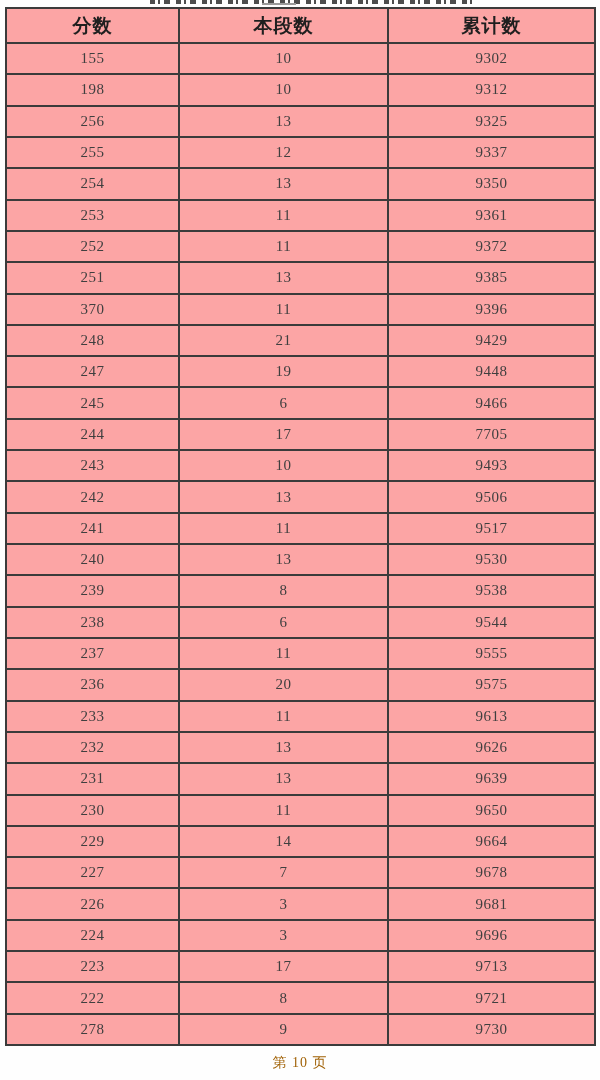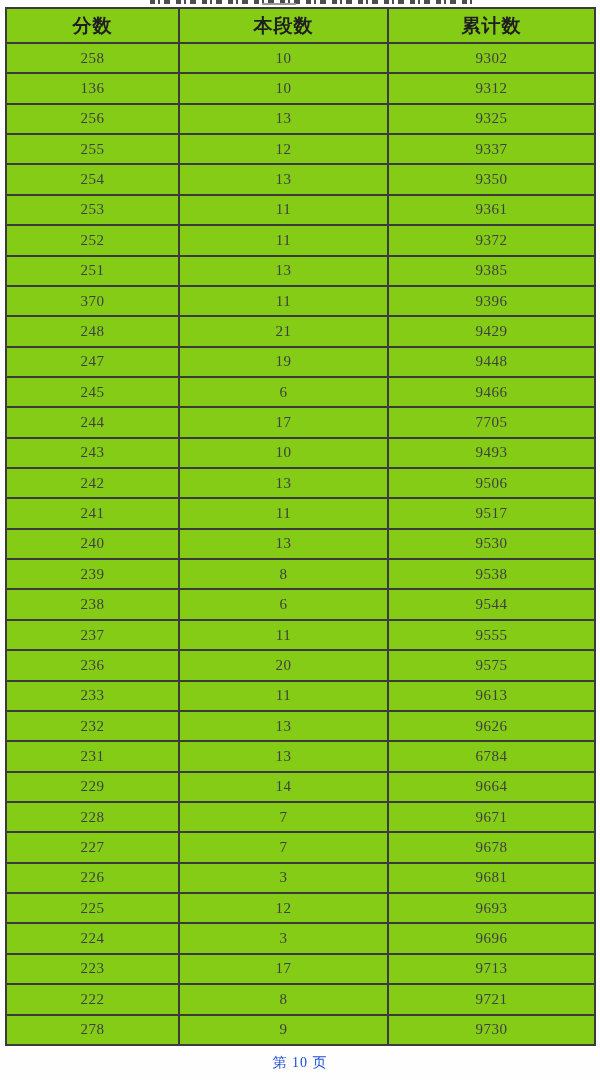--- a/index.html
+++ b/index.html
@@ -38,21 +38,21 @@
     width: 34px; height: 2px;
     background: #9a9a9a;
   }
 
   table.score-table {
     position: absolute;
     top: 7px; left: 5px;
     width: 589px; height: 1039px;
     border-collapse: collapse;
     table-layout: fixed;
-    background: #84cc16;
+    background: #fca5a5;
   }
   col.c1 { width: 173px; }
   col.c2 { width: 209px; }
   col.c3 { width: 207px; }
 
   .score-table th,
   .score-table td {
     border: 2px solid #3b3b3b;
     text-align: center;
     vertical-align: middle;
@@ -74,21 +74,21 @@
     color: #3f3f3f;
     letter-spacing: 0.5px;
   }
 
   .footer {
     position: absolute;
     top: 1054px; left: 0; right: 0;
     text-align: center;
     font-family: "Liberation Serif", serif;
     font-size: 14px;
-    color: #1d4ed8;
+    color: #a16207;
     letter-spacing: 1px;
   }
 </style>
 </head>
 <body>
 
 <div class="sheet">
 
   <div class="clipped-title">
     <div class="dashes"></div>
@@ -104,27 +104,27 @@
     <thead>
       <tr>
         <th>分数</th>
         <th>本段数</th>
         <th>累计数</th>
       </tr>
     </thead>
     <tbody>
 
         <tr>
-          <td>258</td>
+          <td>155</td>
           <td>10</td>
           <td>9302</td>
         </tr>
 
         <tr>
-          <td>136</td>
+          <td>198</td>
           <td>10</td>
           <td>9312</td>
         </tr>
 
         <tr>
           <td>256</td>
           <td>13</td>
           <td>9325</td>
         </tr>
 
@@ -248,53 +248,48 @@
 
         <tr>
           <td>232</td>
           <td>13</td>
           <td>9626</td>
         </tr>
 
         <tr>
           <td>231</td>
           <td>13</td>
-          <td>6784</td>
-        </tr>
-
+          <td>9639</td>
+        </tr>
+
+        <tr>
+          <td>230</td>
+          <td>11</td>
+          <td>9650</td>
+        </tr>
 
         <tr>
           <td>229</td>
           <td>14</td>
           <td>9664</td>
         </tr>
 
-        <tr>
-          <td>228</td>
-          <td>7</td>
-          <td>9671</td>
-        </tr>
 
         <tr>
           <td>227</td>
           <td>7</td>
           <td>9678</td>
         </tr>
 
         <tr>
           <td>226</td>
           <td>3</td>
           <td>9681</td>
         </tr>
 
-        <tr>
-          <td>225</td>
-          <td>12</td>
-          <td>9693</td>
-        </tr>
 
         <tr>
           <td>224</td>
           <td>3</td>
           <td>9696</td>
         </tr>
 
         <tr>
           <td>223</td>
           <td>17</td>

